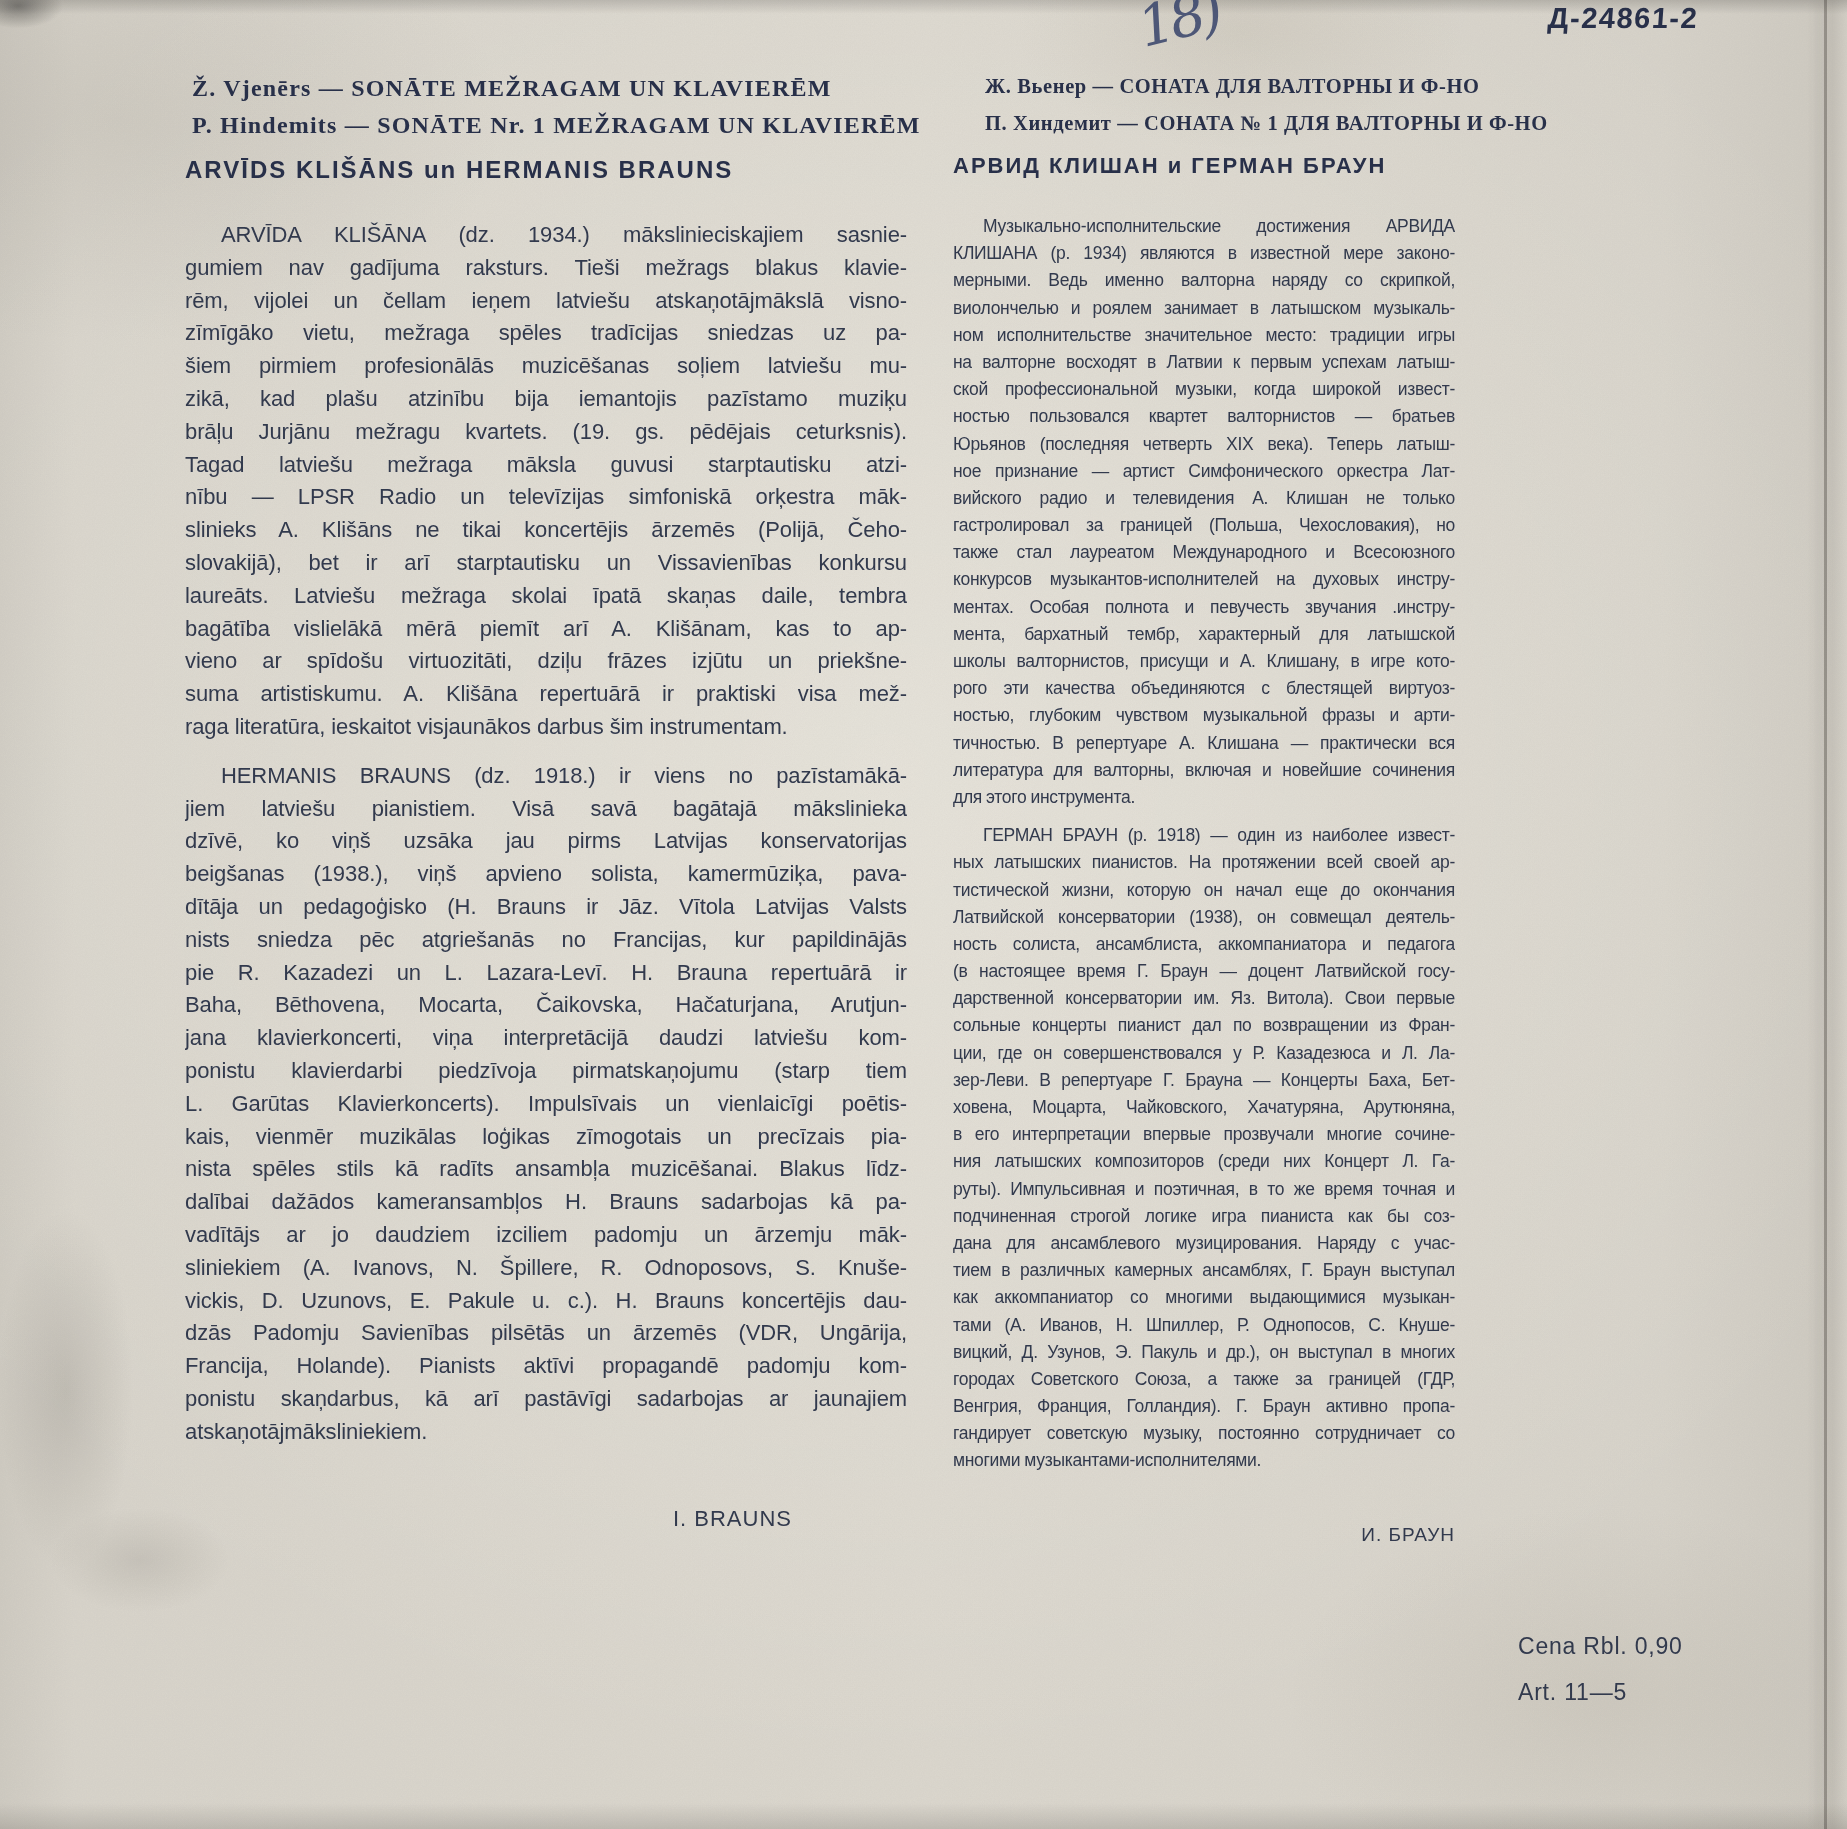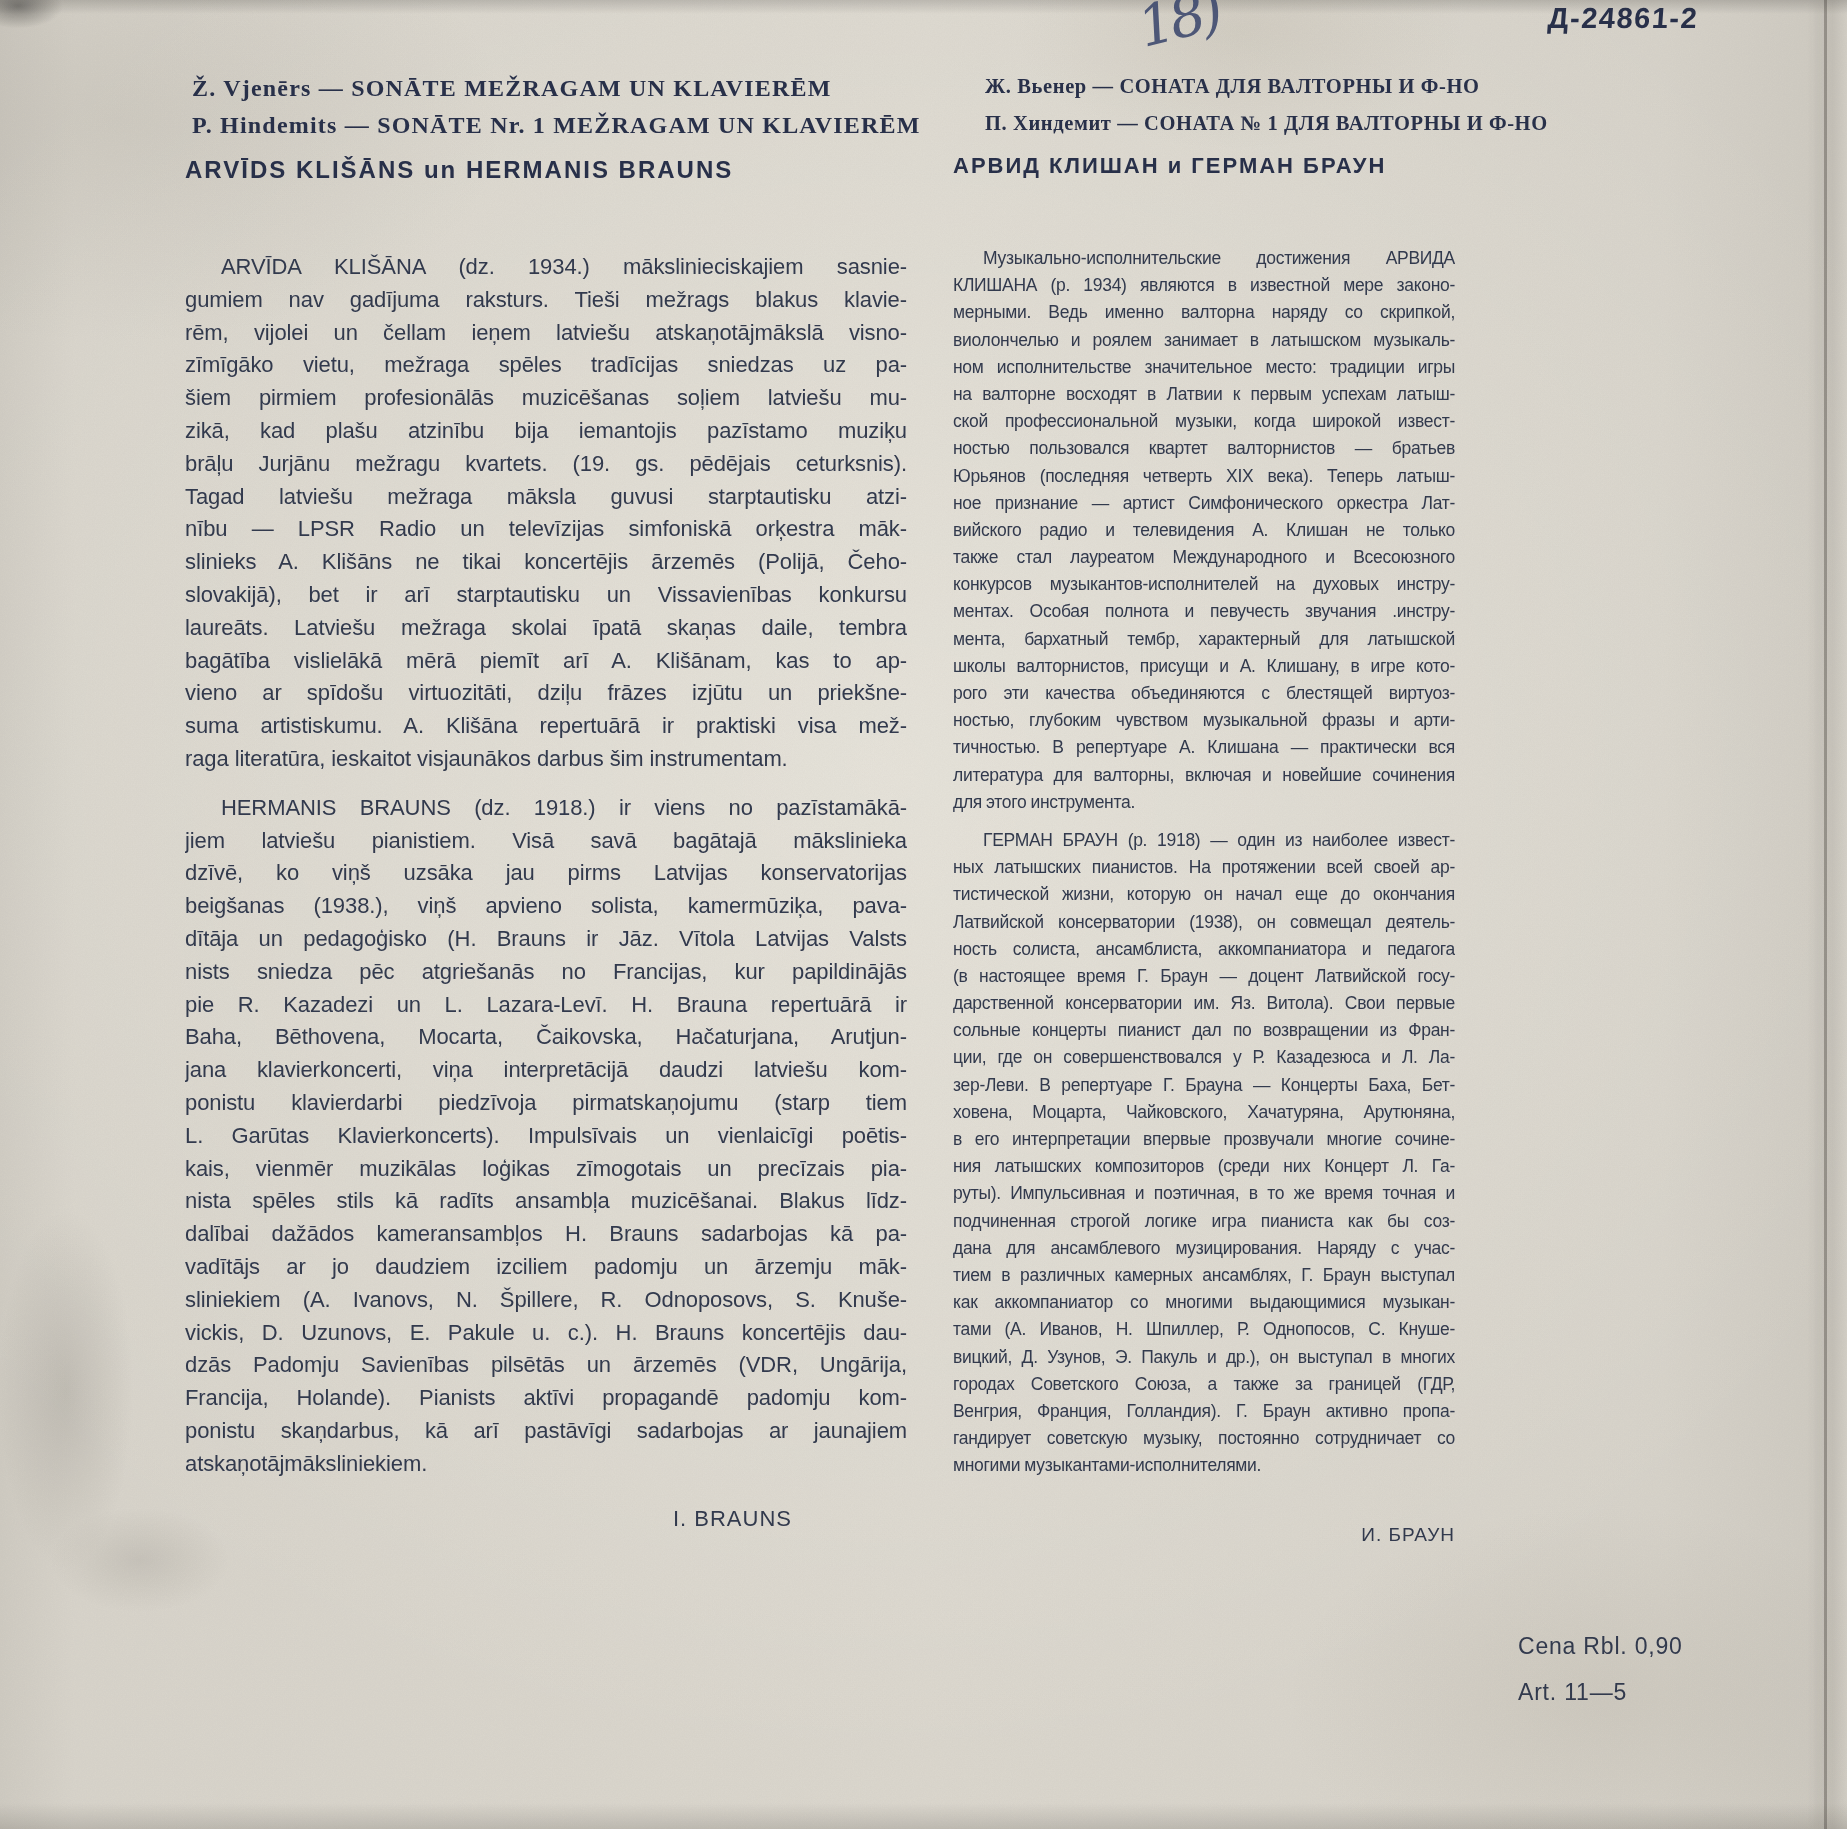--- a/index.html
+++ b/index.html
@@ -30,21 +30,21 @@
 
   .titles{position:absolute;font-weight:bold;color:var(--hink,#28304a);}
   .titles .tline{height:37px;line-height:37px;white-space:nowrap;font-family:Liberation Serif, serif;}
   .titles-lv{left:192px;top:70px;width:722px;font-size:24px;letter-spacing:1.2px;}
   .titles-ru{left:985px;top:68px;width:470px;font-size:20.5px;letter-spacing:.6px;}
 
   .colhead{position:absolute;font-weight:bold;letter-spacing:2px;color:var(--hink,#28304a);white-space:nowrap;}
   .colhead-lv{left:185px;top:156px;width:722px;font-size:24px;}
   .colhead-ru{left:953px;top:153px;width:502px;font-size:22px;}
 
-  .col{position:absolute;overflow:hidden;margin-top:32px;}
+  .col{position:absolute;overflow:hidden;}
   .col-lv{left:185px;top:219px;width:722px;font-size:22px;letter-spacing:-.1px;}
   .col-lv .line{height:32.8px;line-height:32.8px;}
   .col-lv .para + .para{margin-top:16px;}
   .col-ru{left:953px;top:213px;width:502px;font-size:17.5px;letter-spacing:-.3px;word-spacing:-.5px;}
   .col-ru .line{height:27.2px;line-height:27.2px;}
   .col-ru .para + .para{margin-top:11px;}
   .line{text-align:justify;text-align-last:justify;white-space:nowrap;}
   .line.first{padding-left:36px;}
   .col-ru .line.first{padding-left:30px;}
   .line.last{text-align:left;text-align-last:left;}
@@ -125,20 +125,21 @@
         <div class="line">КЛИШАНА (р. 1934) являются в известной мере законо-</div>
         <div class="line">мерными. Ведь именно валторна наряду со скрипкой,</div>
         <div class="line">виолончелью и роялем занимает в латышском музыкаль-</div>
         <div class="line">ном исполнительстве значительное место: традиции игры</div>
         <div class="line">на валторне восходят в Латвии к первым успехам латыш-</div>
         <div class="line">ской профессиональной музыки, когда широкой извест-</div>
         <div class="line">ностью пользовался квартет валторнистов — братьев</div>
         <div class="line">Юрьянов (последняя четверть XIX века). Теперь латыш-</div>
         <div class="line">ное признание — артист Симфонического оркестра Лат-</div>
         <div class="line">вийского радио и телевидения А. Клишан не только</div>
+        <div class="line">гастролировал за границей (Польша, Чехословакия), но</div>
         <div class="line">также стал лауреатом Международного и Всесоюзного</div>
         <div class="line">конкурсов музыкантов-исполнителей на духовых инстру-</div>
         <div class="line">ментах. Особая полнота и певучесть звучания .инстру-</div>
         <div class="line">мента, бархатный тембр, характерный для латышской</div>
         <div class="line">школы валторнистов, присущи и А. Клишану, в игре кото-</div>
         <div class="line">рого эти качества объединяются с блестящей виртуоз-</div>
         <div class="line">ностью, глубоким чувством музыкальной фразы и арти-</div>
         <div class="line">тичностью. В репертуаре А. Клишана — практически вся</div>
         <div class="line">литература для валторны, включая и новейшие сочинения</div>
         <div class="line last">для этого инструмента.</div>

